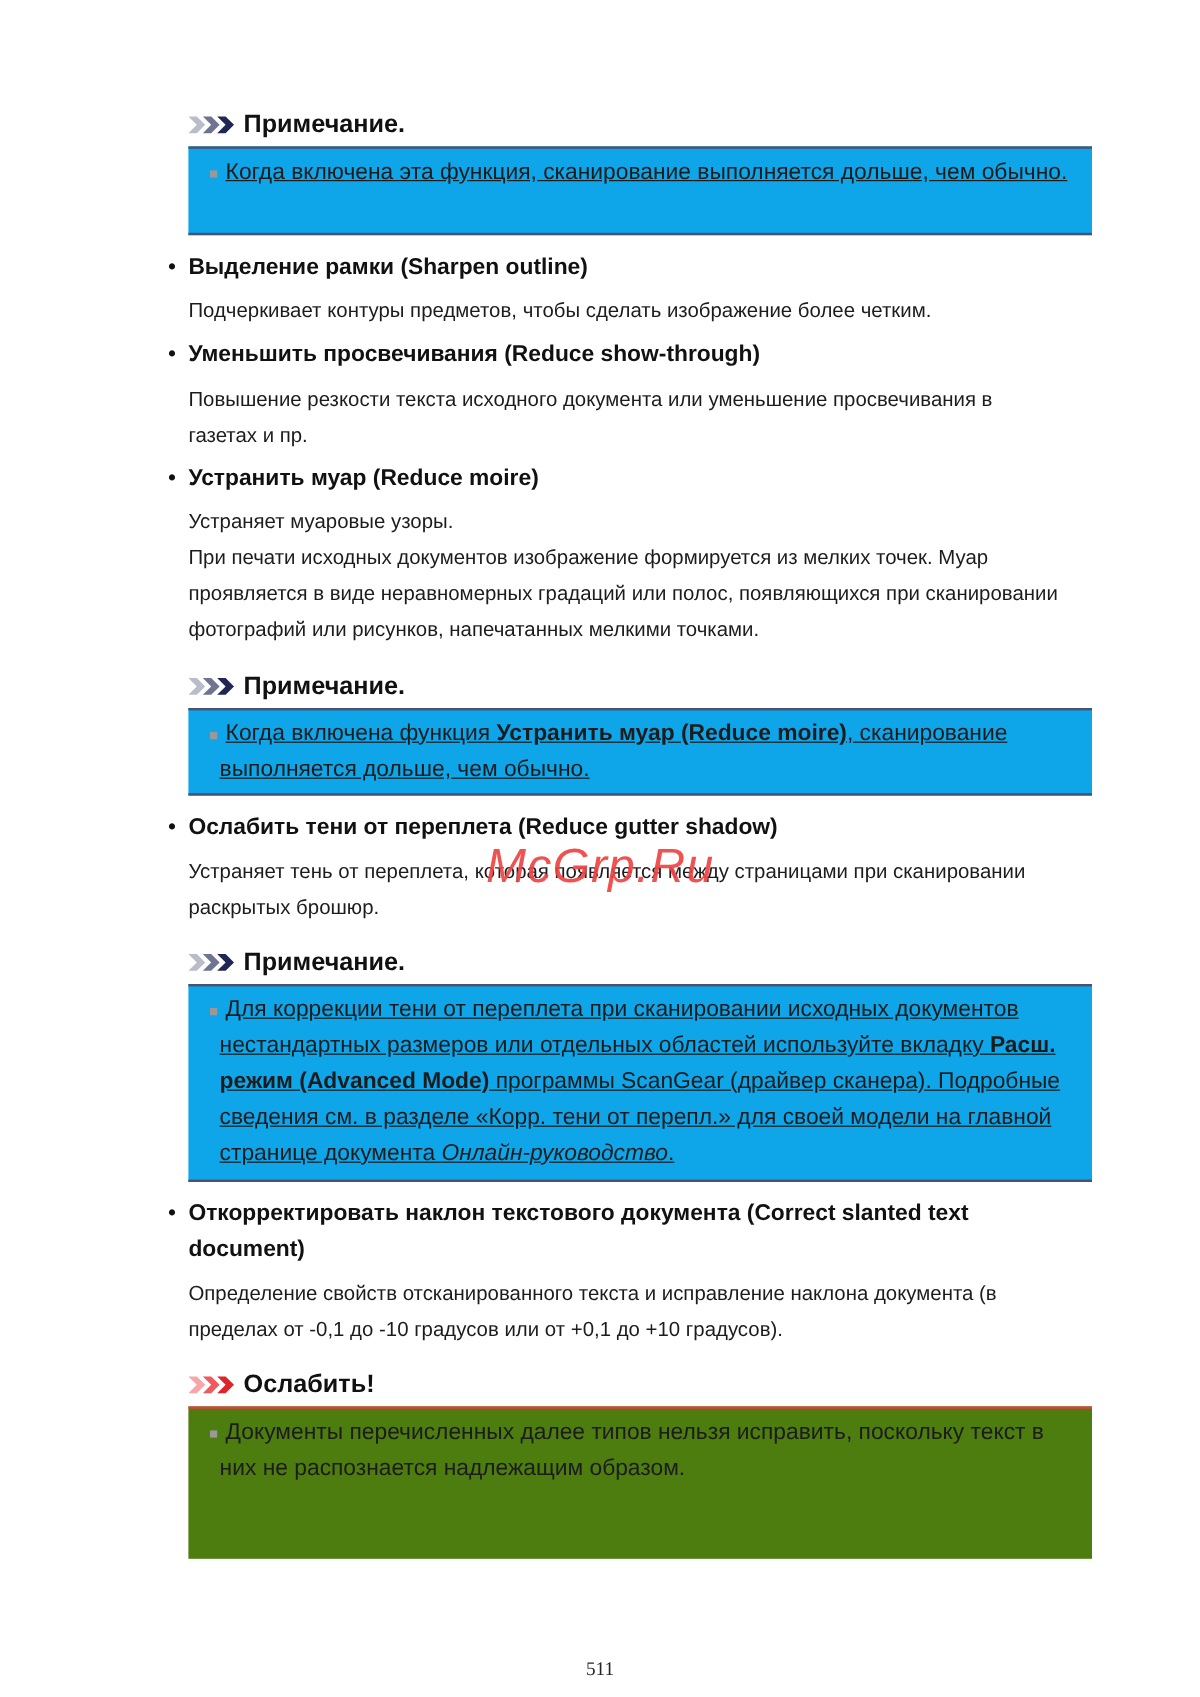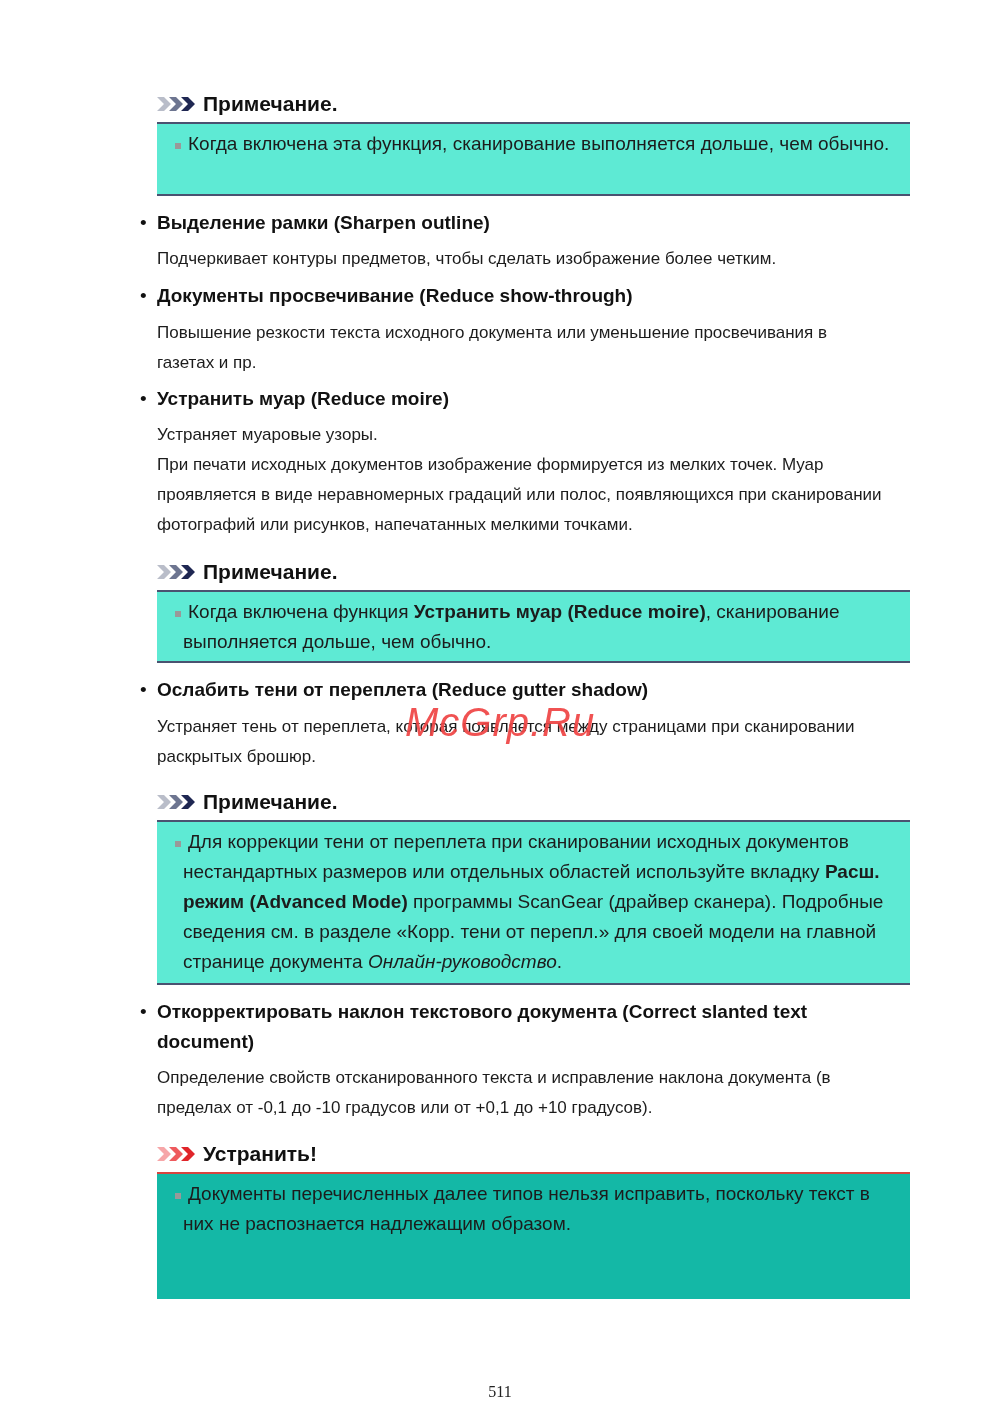--- a/index.html
+++ b/index.html
@@ -16,22 +16,22 @@
     font-weight: bold; font-size: 21px; color: #111;
   }
   .chev { display: inline-flex; margin-right: 6px; }
   .chev svg { display: block; }
 
   .callout-box {
     position: absolute; left: 157px; width: 753px;
     box-sizing: border-box;
     font-size: 19px; line-height: 30px; color: #1c1c1c;
   }
-  .note-box { background: #5eead4; border-top: 2px solid #4a5270; border-bottom: 2px solid #4a5270; padding: 5px 10px 6px 26px; }
-  .warn-box { background: #14b8a6; border-top: 2px solid #d8443f; padding: 5px 24px 6px 26px; }
+  .note-box { background: #0ea5e9; border-top: 2px solid #4a5270; border-bottom: 2px solid #4a5270; padding: 5px 10px 6px 26px; text-decoration: underline; }
+  .warn-box { background: #4d7c0f; border-top: 2px solid #d8443f; padding: 5px 24px 6px 26px; }
 
   .sq {
     display: inline-block; width: 6px; height: 6px; background: #999;
     vertical-align: middle; margin-left: -8px; margin-right: 7px; position: relative; top: 1px;
   }
 
   .bullet {
     position: absolute; left: 140px; font-size: 19px; font-weight: bold; color: #111;
     line-height: 30px; width: 760px;
   }
@@ -77,21 +77,21 @@
   </div>
 
   <div class="bullet" style="top:192px;">
     <span class="dot">•</span>
     <span class="btxt">Выделение рамки (Sharpen outline)</span>
   </div>
   <div class="para" style="top:228px;">Подчеркивает контуры предметов, чтобы сделать изображение более четким.</div>
 
   <div class="bullet" style="top:265px;">
     <span class="dot">•</span>
-    <span class="btxt">Документы просвечивание (Reduce show-through)</span>
+    <span class="btxt">Уменьшить просвечивания (Reduce show-through)</span>
   </div>
   <div class="para" style="top:302px; width:680px;">Повышение резкости текста исходного документа или уменьшение просвечивания в газетах и пр.</div>
 
   <div class="bullet" style="top:368px;">
     <span class="dot">•</span>
     <span class="btxt">Устранить муар (Reduce moire)</span>
   </div>
   <div class="para" style="top:434px; width:750px;">При печати исходных документов изображение формируется из мелких точек. Муар проявляется в виде неравномерных градаций или полос, появляющихся при сканировании фотографий или рисунков, напечатанных мелкими точками.</div>
   <div class="para" style="top:404px;">Устраняет муаровые узоры.</div>
 
@@ -138,21 +138,21 @@
   <div class="para" style="top:1047px; width:730px;">Определение свойств отсканированного текста и исправление наклона документа (в пределах от -0,1 до -10 градусов или от +0,1 до +10 градусов).</div>
 
   <div class="callout-head" style="top:1124px;">
     <span class="chev">
       <svg width="40" height="18" viewBox="0 0 40 18">
         <polygon points="0,2 7,2 14,9 7,16 0,16 7,9" fill="#f6a6a8"></polygon>
         <polygon points="12,2 19,2 26,9 19,16 12,16 19,9" fill="#ee5a5d"></polygon>
         <polygon points="24,2 31,2 38,9 31,16 24,16 31,9" fill="#e0252a"></polygon>
       </svg>
     </span>
-    <span>Устранить!</span>
+    <span>Ослабить!</span>
   </div>
   <div class="callout-box warn-box" style="top:1156px; height:127px;">
     <div>
       <span class="sq"></span><span>Документы перечисленных далее типов нельзя исправить, поскольку текст в них не распознается надлежащим образом.</span>
     </div>
   </div>
 
   <div class="page-num">511</div>
 </div>
 

